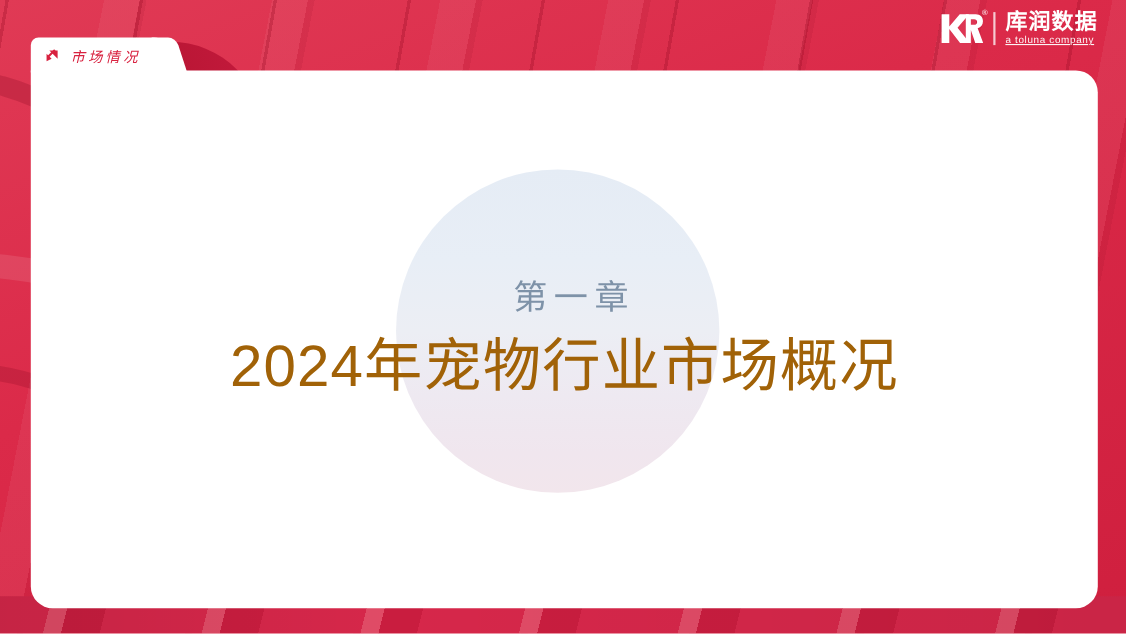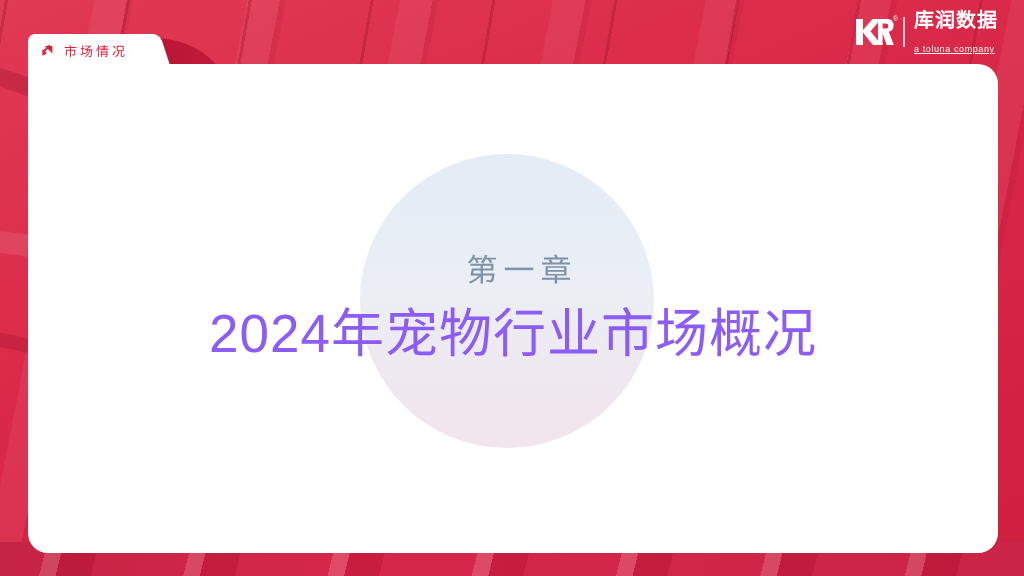--- a/index.html
+++ b/index.html
@@ -166,21 +166,21 @@
   .logo-div {
     width: 2px;
     height: 30px;
     background: rgba(255,255,255,0.75);
     flex: 0 0 auto;
   }
   .logo-text {
     display: flex;
     flex-direction: column;
     justify-content: center;
-    gap: 14px;
+    gap: 1px;
   }
   .logo-cn {
     color: #ffffff;
     font-size: 20px;
     font-weight: bold;
     letter-spacing: 1px;
     line-height: 1.05;
     white-space: nowrap;
   }
   .logo-en {
@@ -199,20 +199,21 @@
     top: 34px;
     height: 32px;
     padding: 0 26px 0 12px;
     background: #ffffff;
     display: flex;
     align-items: center;
     gap: 9px;
     border-radius: 7px 14px 0 0;
     z-index: 5;
     transform: skewX(-0deg);
+    font-style: italic;
   }
   .tab::after {
     content: "";
     position: absolute;
     right: -11px;
     top: 0;
     width: 22px;
     height: 100%;
     background: #ffffff;
     transform: skewX(18deg);
@@ -277,21 +278,21 @@
   }
   .chapter-kicker {
     color: #7e92a8;
     font-size: 31px;
     letter-spacing: 6px;
     line-height: 1.3;
     margin: 0 0 10px 0;
     padding-left: 18px;
   }
   .chapter-title {
-    color: #8b5cf6;
+    color: #a16207;
     font-size: 53px;
     letter-spacing: 1px;
     line-height: 1.25;
     margin: 0;
     white-space: nowrap;
   }
 </style>
 </head>
 <body>
 

